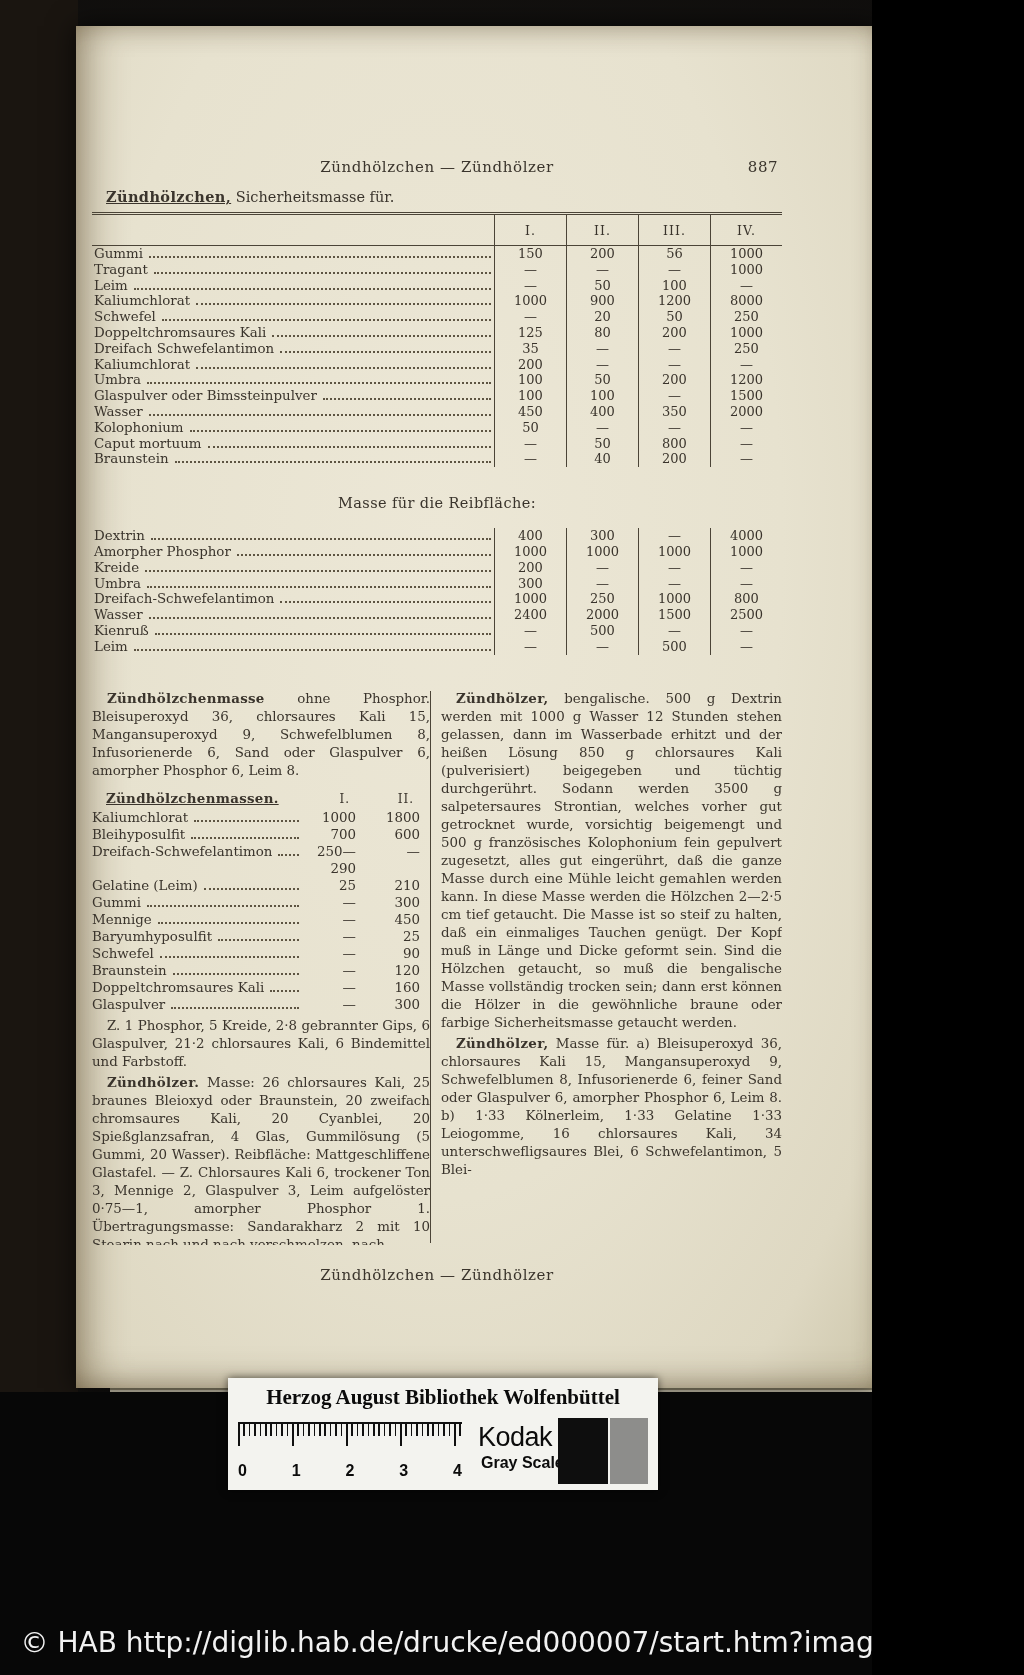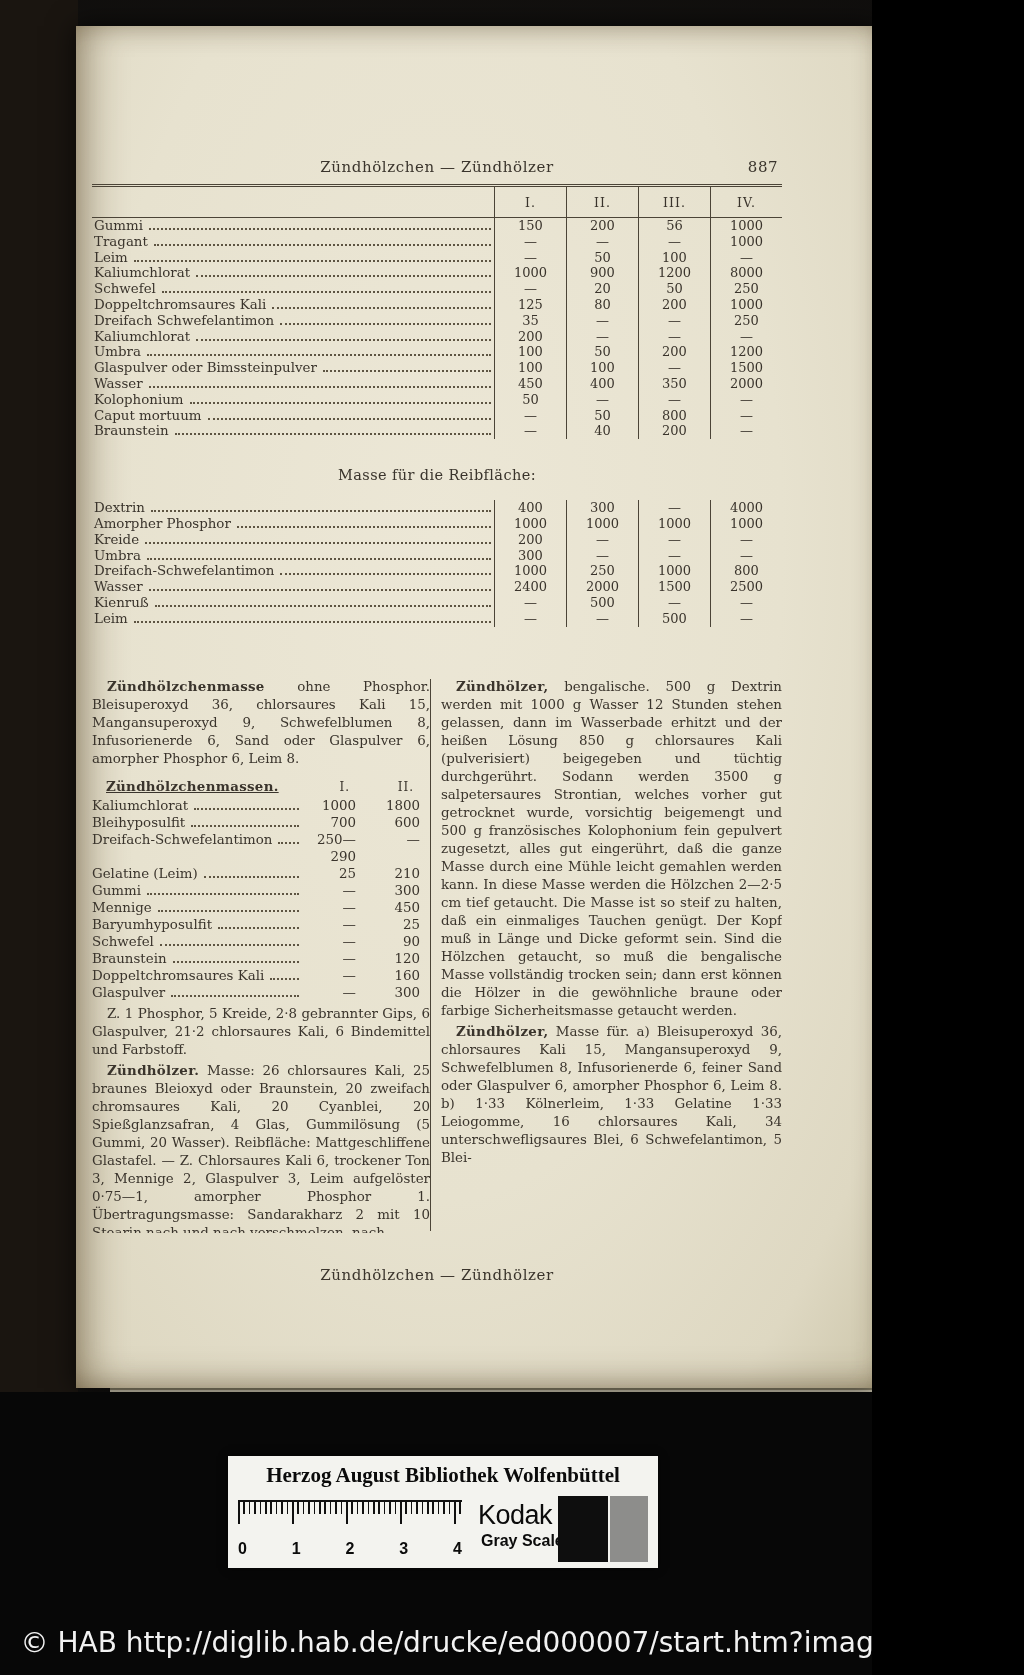--- a/index.html
+++ b/index.html
@@ -45,41 +45,41 @@
   .tbl-spacer { flex:1; }
   .tbl-col-head { width:72px; border-left:1px solid #4b4437; text-align:center; padding:8px 0 7px; font-size:12.5px; letter-spacing:1px; }
   .tbl-row { display:flex; line-height:15.8px; font-size:13.4px; }
   .tbl-label-cell { flex:1; display:flex; align-items:baseline; padding-left:2px; white-space:nowrap; overflow:hidden; }
   .leader { flex:1; border-bottom:2px dotted #5d5442; margin:0 3px 3px 6px; min-width:8px; }
   .tbl-val { width:72px; border-left:1px solid #4b4437; text-align:center; font-size:13px; }
 
   .section-heading { margin-top:28px; height:19px; text-align:center; font-size:14.5px; letter-spacing:.4px; }
   .rule-table-2 { margin-top:14px; }
 
-  .two-col { display:flex; margin-top:50px; height:556px; overflow:hidden; }
+  .two-col { display:flex; margin-top:34px; height:556px; overflow:hidden; }
   .col-left { width:338px; }
   .col-divider { width:1px; background:#4b4437; margin:2px 0; }
   .col-right { flex:1; padding-left:10px; }
   .body-par { margin:0 0 2px; font-size:13.4px; line-height:18px; text-align:justify; text-indent:15px; }
   .no-indent { text-indent:0; }
   .lead-word { font-weight:bold; letter-spacing:.3px; }
 
   .list-headrow { display:flex; align-items:flex-end; margin-top:10px; font-size:13.4px; }
   .list-heading { font-weight:bold; text-decoration:underline; margin-left:14px; letter-spacing:.3px; }
   .list-headspacer { flex:1; }
   .list-colhead { width:64px; text-align:right; padding-right:16px; font-size:12px; letter-spacing:1px; }
   .mix-list { margin-top:3px; margin-bottom:4px; }
   .list-row { display:flex; line-height:17px; font-size:13.4px; }
   .list-label-cell { flex:1; display:flex; align-items:baseline; white-space:nowrap; overflow:hidden; }
   .list-val { width:64px; text-align:right; padding-right:10px; }
 
   .page-footer { position:absolute; left:16px; top:1240px; width:690px; text-align:center; font-size:15px; letter-spacing:.6px; color:#3a342c; }
 
   .bottom-band { position:absolute; left:0; top:1392px; width:1024px; height:283px; background:#070707; }
-  .color-card { position:absolute; left:228px; top:1456px; width:430px; height:112px; background:#f3f3ef; box-shadow:0 0 8px rgba(0,0,0,.6); }
+  .color-card { position:absolute; left:228px; top:1378px; width:430px; height:112px; background:#f3f3ef; box-shadow:0 0 8px rgba(0,0,0,.6); }
   .card-title { margin-top:7px; text-align:center; font-family:"Liberation Serif", serif; font-weight:bold; font-size:21px; color:#0b0b0b; }
   .ruler { position:absolute; left:10px; top:44px; width:224px; height:60px; }
   .ruler-ticks {
     height:24px; border-top:2px solid #101010;
     background-image:
       repeating-linear-gradient(90deg, #101010 0 1.5px, transparent 1.5px 5.4px),
       repeating-linear-gradient(90deg, #101010 0 2px, transparent 2px 54px);
     background-size:100% 55%, 100% 100%;
     background-repeat:no-repeat;
   }
@@ -100,20 +100,24 @@
   <div class="page-stack-bottom"></div>
 
   <div class="page">
     <div class="content">
 
       <div class="running-head">
         <span>Zündhölzchen — Zündhölzer</span>
         <span class="page-num">887</span>
       </div>
 
+      <div class="lead-line">
+        <span class="lead-term">Zündhölzchen,</span>
+        <span>Sicherheitsmasse für.</span>
+      </div>
 
       <div class="rule-table">
         <div class="dbl-rule"></div>
         <div class="tbl-header">
           <div class="tbl-spacer"></div>
 
             <div class="tbl-col-head">I.</div>
 
             <div class="tbl-col-head">II.</div>
 

